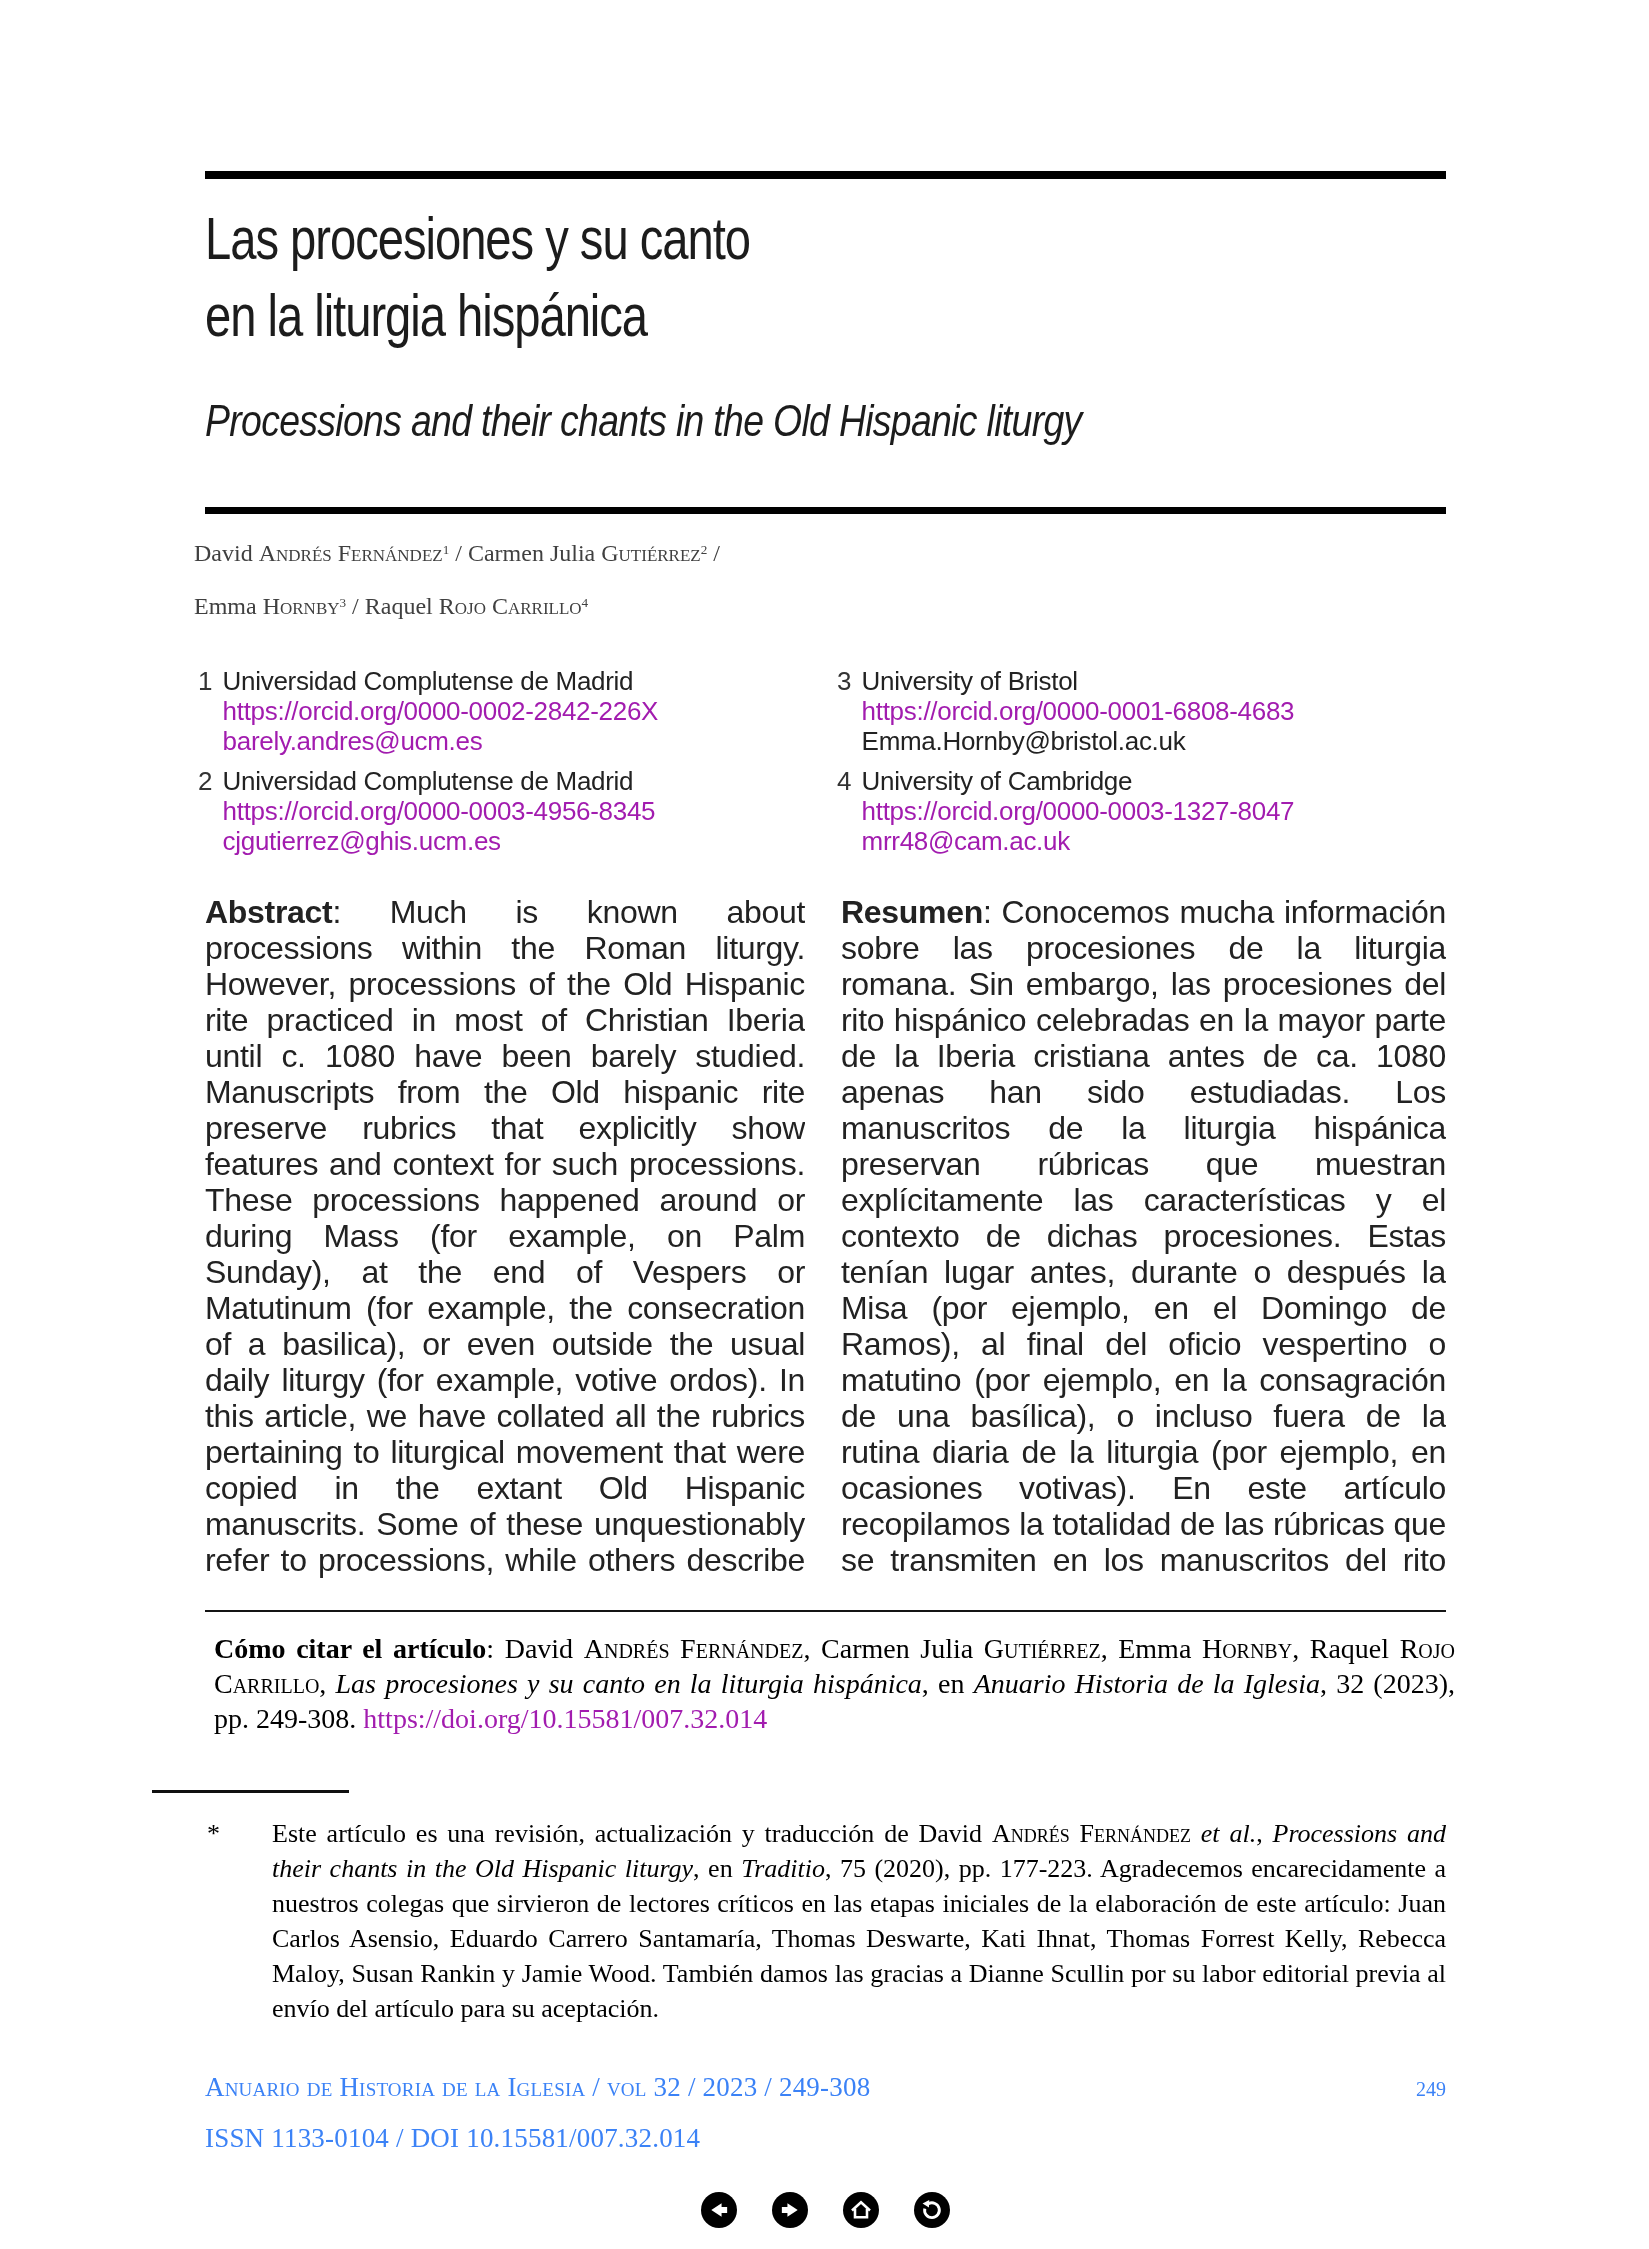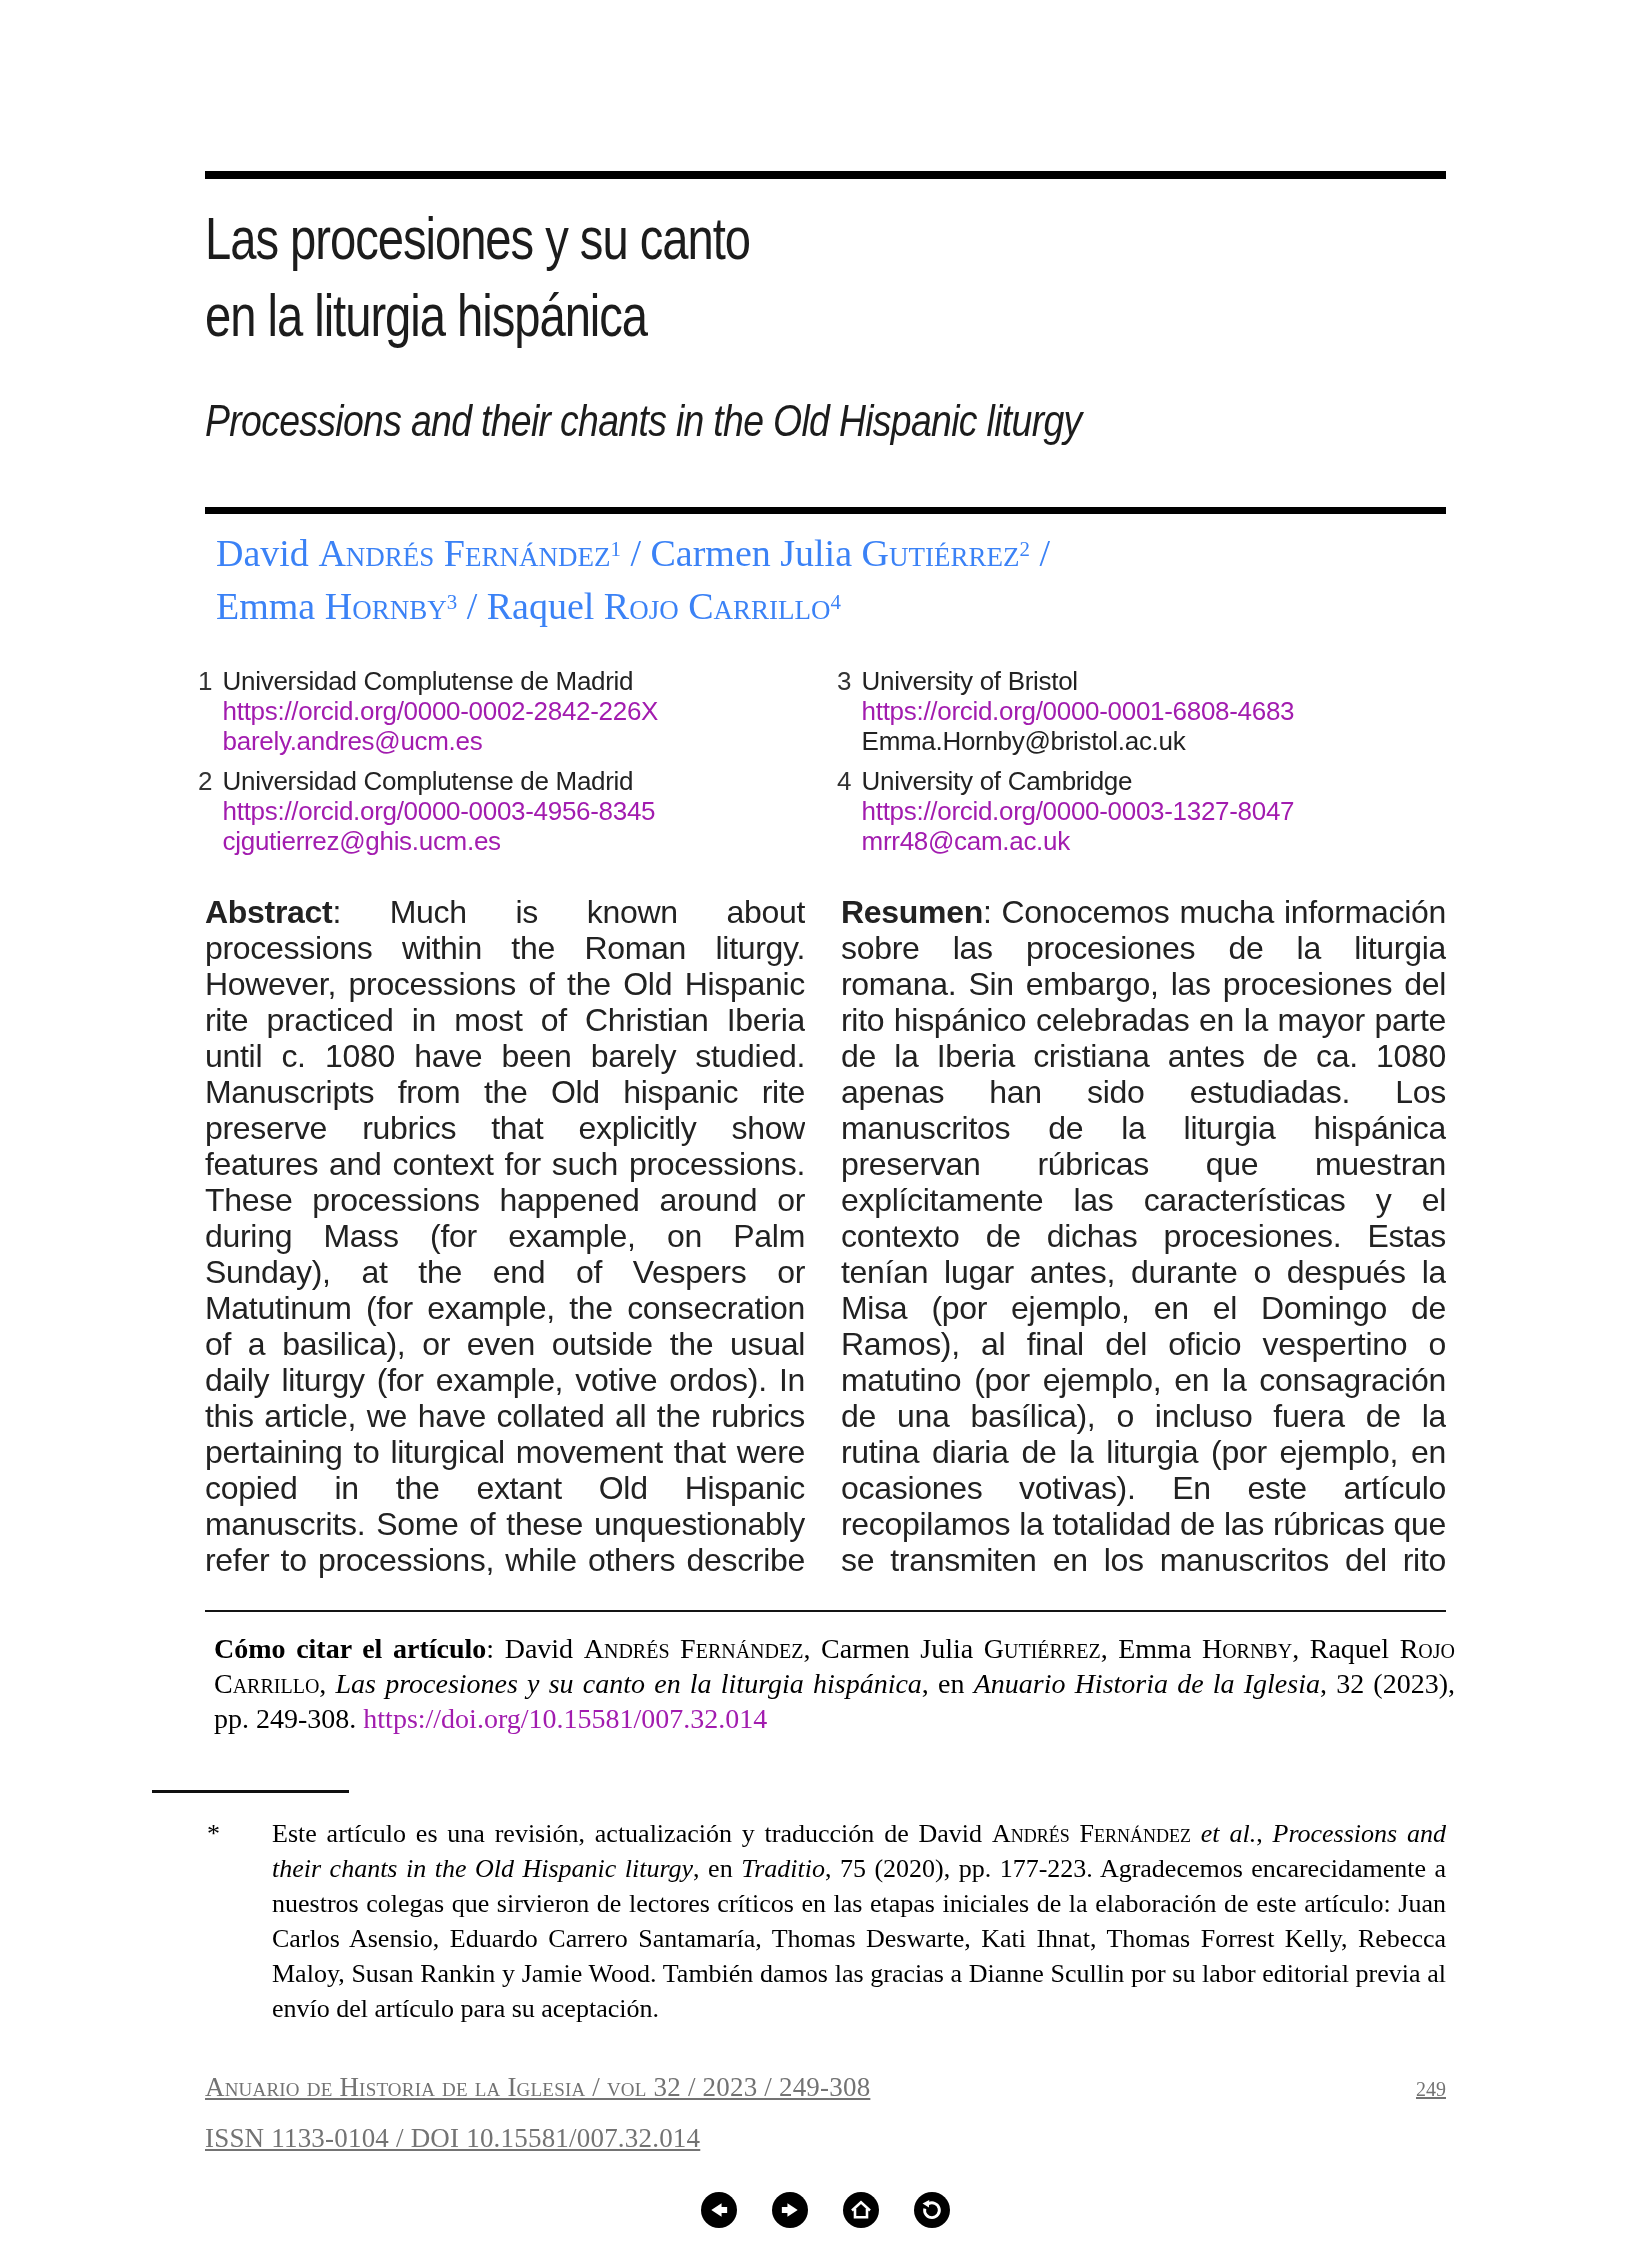--- a/index.html
+++ b/index.html
@@ -15,21 +15,21 @@
 
   
   .title{position:absolute;left:205px;top:201px;margin:0;font-family:"Liberation Sans",sans-serif;
          font-weight:400;font-size:59px;line-height:77px;color:#1c1c1c;letter-spacing:-1.3px;
          transform:scaleX(0.80);transform-origin:left top;white-space:nowrap;}
   .subtitle{position:absolute;left:205px;top:395px;font-family:"Liberation Sans",sans-serif;
          font-style:italic;font-weight:400;font-size:44px;line-height:51px;color:#1c1c1c;
          letter-spacing:-0.8px;transform:scaleX(0.85);transform-origin:left top;white-space:nowrap;}
 
   
-  .authors{position:absolute;left:216px;top:527px;font-size:38px;line-height:53px;color:#3b82f6;}
+  .authors{position:absolute;left:194px;top:527px;font-size:24px;line-height:53px;color:#404040;}
   .sc{font-variant:small-caps;}
   .it{font-style:italic;}
   .bd{font-weight:bold;}
   sup{font-size:55%;line-height:0;vertical-align:baseline;position:relative;top:-0.5em;}
 
   
   .aff-col{position:absolute;top:666px;font-family:"Liberation Sans",sans-serif;font-size:26px;
            line-height:30px;letter-spacing:-0.3px;color:#222;}
   .aff-left{left:198px;width:601px;}
   .aff-right{left:837px;width:610px;}
@@ -50,21 +50,21 @@
   .citation{position:absolute;left:214px;top:1631px;width:1241px;font-size:28px;line-height:35px;
             text-align:justify;color:#000;}
 
   
   .footnote{position:absolute;left:207px;top:1816px;width:1239px;display:flex;font-size:26px;
             line-height:35px;color:#000;}
   .fn-marker{flex:0 0 65px;width:65px;}
   .fn-text{flex:1;text-align:justify;}
 
   
-  .footer{position:absolute;left:205px;top:2070px;width:1241px;font-size:27px;line-height:34px;color:#737373;text-decoration:underline;}
+  .footer{position:absolute;left:205px;top:2070px;width:1241px;font-size:27px;line-height:34px;color:#3b82f6;}
   .footer-line1{display:flex;justify-content:space-between;align-items:baseline;}
   .footer-journal{font-variant:small-caps;letter-spacing:0.2px;}
   .footer-line2{margin-top:15px;}
   .page-num{font-size:20px;}
 
   
   .navbar{position:absolute;left:0;top:2192px;width:1650px;display:flex;justify-content:center;gap:35px;}
   .nav-btn{width:36px;height:36px;border-radius:50%;background:#000;border:none;padding:0;margin:0;
            display:flex;align-items:center;justify-content:center;cursor:pointer;}
   .nav-btn svg{width:36px;height:36px;display:block;}

